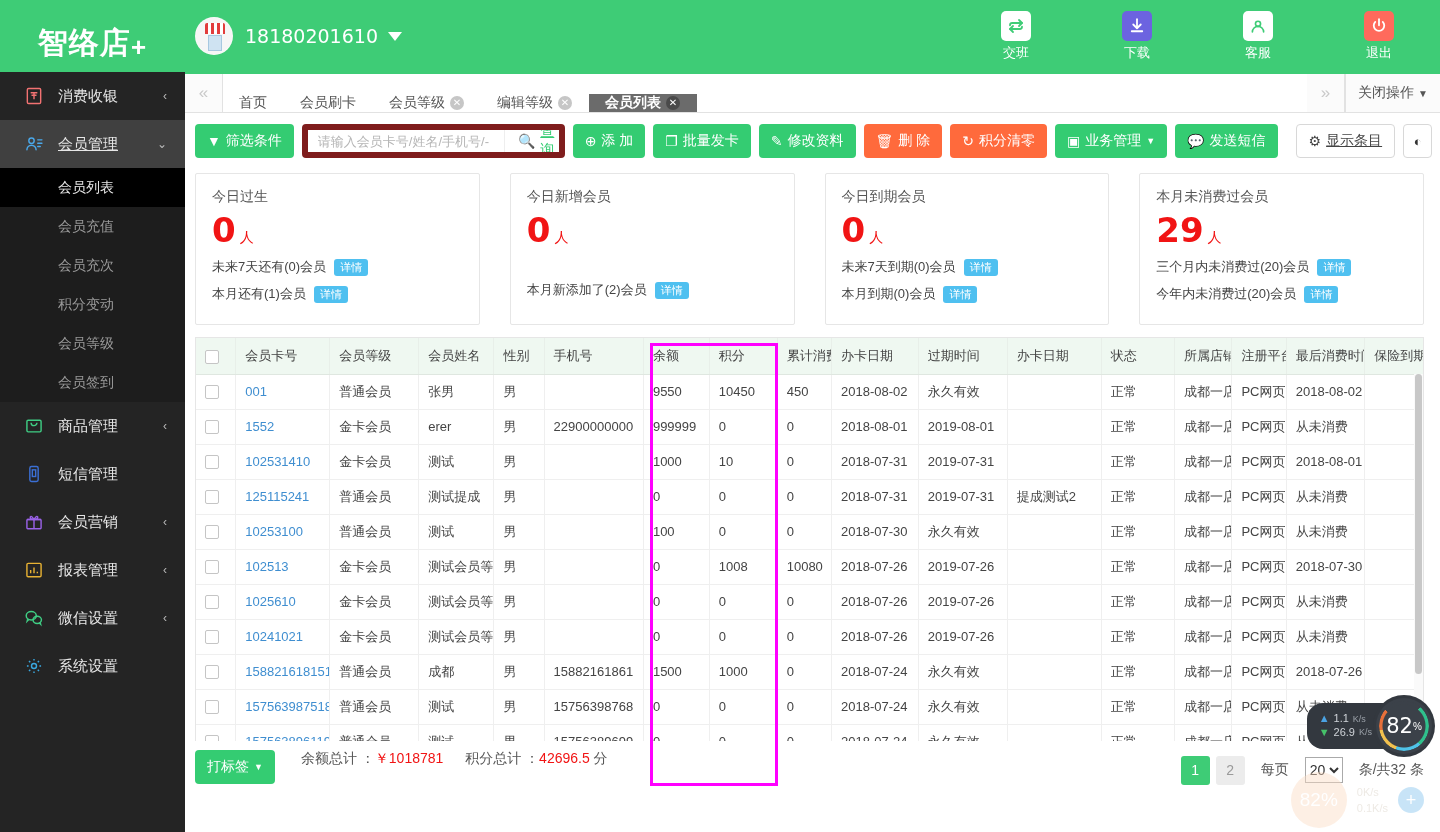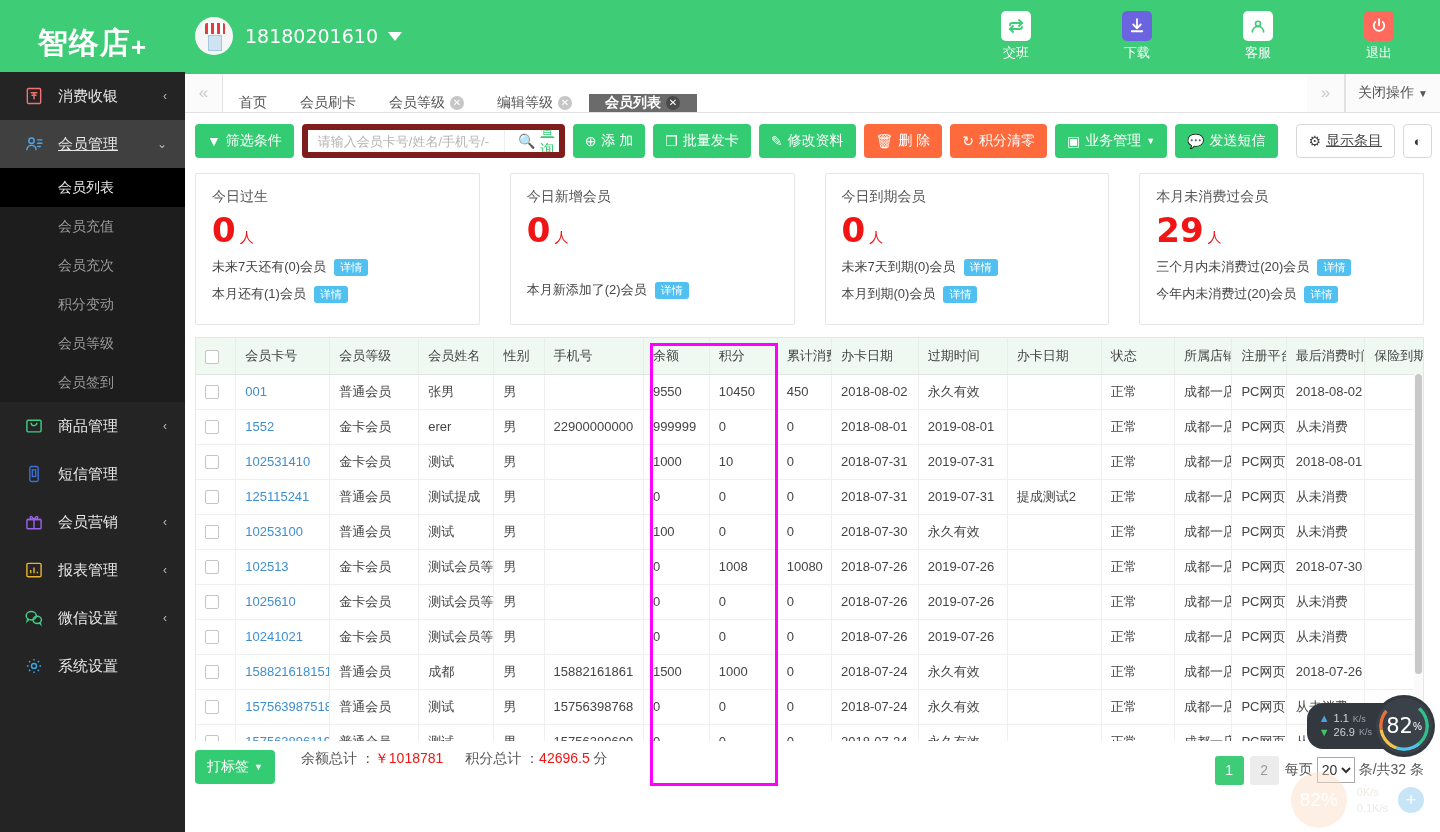--- a/index.html
+++ b/index.html
@@ -235,21 +235,21 @@
   }
   .summary { margin-left: 26px; font-size: 14px; color: #555; }
   .summary .red { color: #f11414; }
   .pager { margin-left: auto; display: flex; align-items: center; gap: 6px; }
   .page-btn {
     min-width: 29px; height: 29px; border-radius: 3px;
     display: flex; align-items: center; justify-content: center;
     font-size: 14px; background: #ececec; color: #9a9a9a; cursor: pointer;
   }
   .page-btn.active { background: #3ECC76; color: #fff; }
-  .perpage { display: flex; align-items: center; gap: 4px; font-size: 14px; color: #555; }
+  .perpage { display: flex; align-items: center; gap: 16px; font-size: 14px; color: #555; margin-left: 10px; }
   .perpage select {
     height: 26px; font-size: 14px; border: 1px solid #aaa; background: #fff;
     font-family: "Liberation Sans", sans-serif; color: #333;
   }
 
   
   .netwidget {
     position: absolute; right: 8px; bottom: 78px;
     display: flex; align-items: center; z-index: 60;
   }

